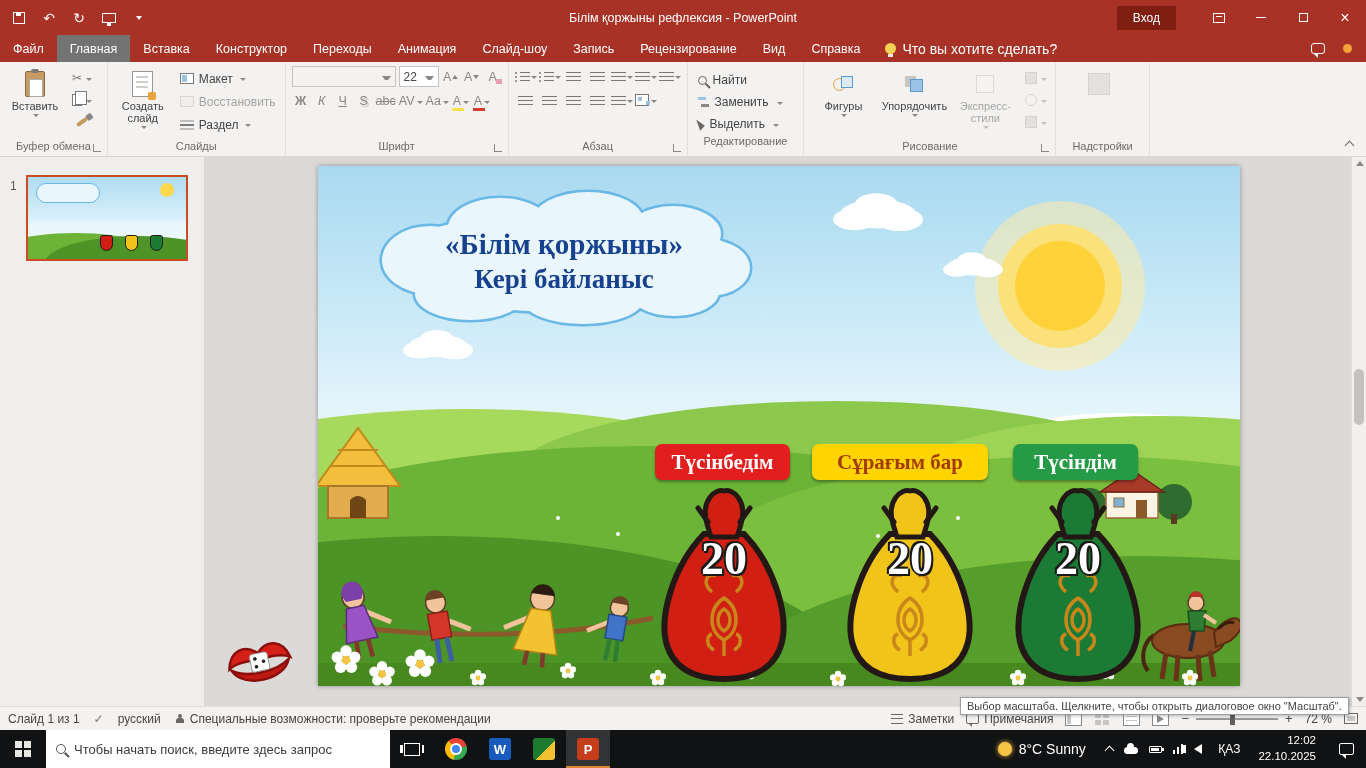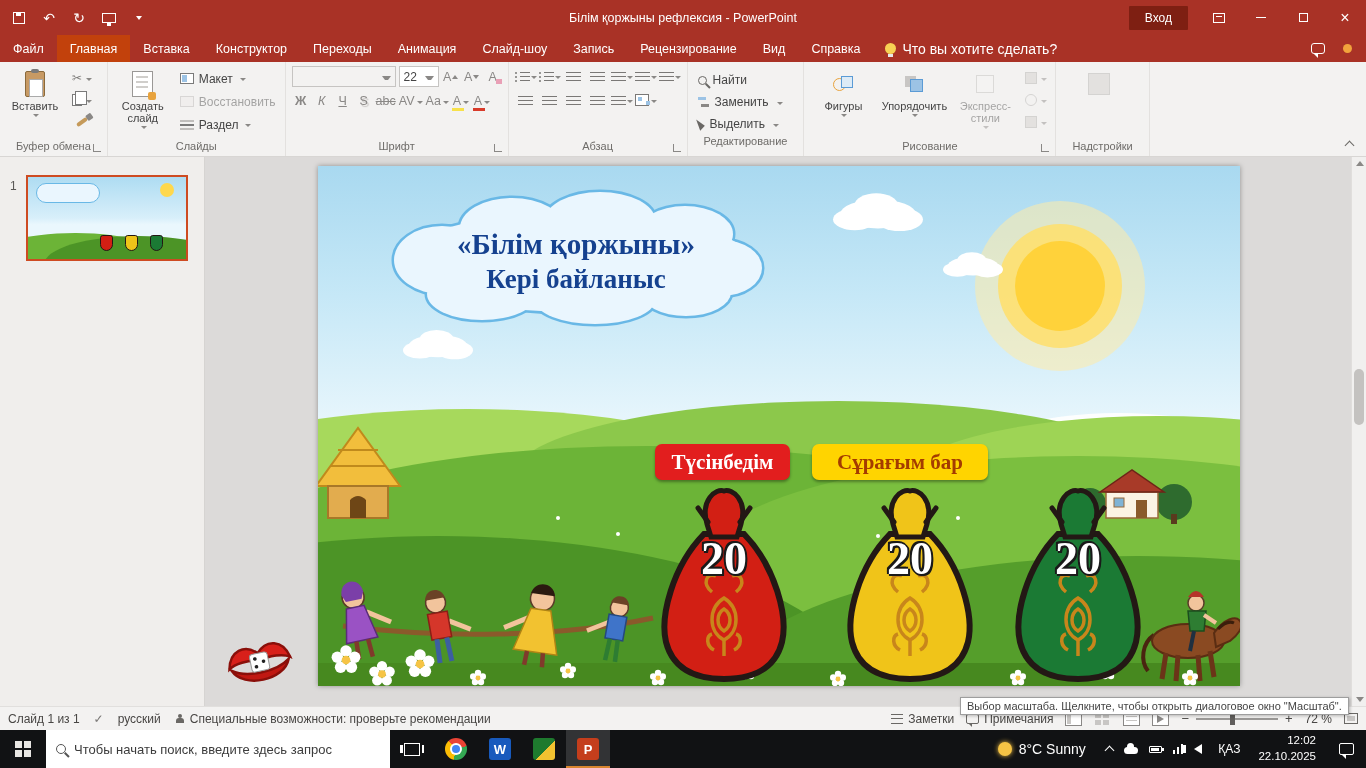--- a/index.html
+++ b/index.html
@@ -12,31 +12,31 @@
   .qat{display:flex;align-items:center;gap:12px;padding-left:10px}
   .qat-btn{display:flex;align-items:center;justify-content:center;width:18px;height:18px}
   .gly-w{color:#fff;font-size:14px;line-height:1}
   .ic-savew{width:12px;height:12px;border:1.5px solid #fff;position:relative}
   .ic-savew::before{content:"";position:absolute;left:2px;top:0;width:5px;height:3px;background:#fff}
   .ic-mon{width:14px;height:10px;border:1.5px solid #fff;position:relative}
   .ic-mon::after{content:"";position:absolute;left:4px;bottom:-4px;width:4px;height:2.5px;background:#fff}
   .car-w{width:0;height:0;border-left:3.5px solid transparent;border-right:3.5px solid transparent;border-top:4px solid #fff}
   .tb-title{position:absolute;left:50%;transform:translateX(-50%);font-size:12.5px;white-space:nowrap}
   .tb-right{margin-left:auto;display:flex;align-items:center;height:100%}
-  .signin{background:#7E1F12;padding:5px 16px;font-size:12px;margin-right:10px;border-radius:1px}
+  .signin{background:#7E1F12;padding:5px 16px;font-size:12px;margin-right:22px;border-radius:1px}
   .winbtn{width:42px;height:100%;display:flex;align-items:center;justify-content:center}
   .ic-ribopt{width:12px;height:10px;border:1.2px solid #fff;position:relative}
   .ic-ribopt::after{content:"";position:absolute;left:2px;top:2px;width:6px;height:1.5px;background:#fff}
   .bar-min{width:10px;height:1.5px;background:#fff}
   .box-max{width:9px;height:9px;border:1.2px solid #fff}
 
   
   .tabrow{height:27px;background:#A93226;display:flex;align-items:stretch;color:#fff}
   .tab{padding:0 13px;display:flex;align-items:center;font-size:12.5px;cursor:default}
-  .tab.active{background:#c2410c}
+  .tab.active{background:#737373}
   .tellme{display:flex;align-items:center;gap:6px;padding:0 12px;font-size:14px}
   .bulb{width:11px;height:11px;background:#F7D154;border-radius:50%;position:relative}
   .bulb::after{content:"";position:absolute;left:3px;bottom:-3px;width:5px;height:3px;background:#E8E8E8}
   .tab-extras{margin-left:auto;display:flex;align-items:center;gap:18px;padding-right:14px}
   .bubble{width:14px;height:11px;border:1.5px solid #fff;border-radius:3px;position:relative}
   .bubble::after{content:"";position:absolute;left:2px;bottom:-5px;border-left:4px solid transparent;border-top:4px solid #fff}
   .odot{width:9px;height:9px;background:#F2A33C;border-radius:50%}
 
   
   .ribbon{height:95px;background:#F3F2F1;border-bottom:1px solid #D8D6D4;display:flex;position:relative}
@@ -125,21 +125,21 @@
   .thumb{position:absolute;left:26px;top:18px;width:162px;height:86px;border:2px solid #CE4B22;background:linear-gradient(180deg,#AEDCF2 0%,#D8EFFA 50%,#EAF7FD 58%);overflow:hidden}
   .mini-hill1{position:absolute;left:-30%;bottom:-38%;width:120%;height:70%;background:#6CB437;border-radius:50%}
   .mini-hill2{position:absolute;right:-30%;bottom:-42%;width:120%;height:70%;background:#4C9426;border-radius:50%}
   .mini-cloud{position:absolute;left:8px;top:6px;width:64px;height:20px;background:#EAF6FE;border:1.5px solid #69B8E6;border-radius:10px}
   .mini-sun{position:absolute;right:12px;top:6px;width:14px;height:14px;border-radius:50%;background:#FFD84D}
   .mini-bag{position:absolute;bottom:8px;width:13px;height:16px;border-radius:3px 3px 7px 7px;border:1.5px solid #231815}
   
   .canvas{position:relative;flex:1;background:#DCDAD9;overflow:hidden}
   .slide{position:absolute;left:113px;top:9px;width:922px;height:520px;background:linear-gradient(180deg,#A9D9F0 0%,#C6E8F7 25%,#E8F6FC 50%,#F7FCFF 60%);box-shadow:0 0 5px rgba(0,0,0,.35)}
   .scene{position:absolute;inset:0;width:100%;height:100%}
-  .title-cloud{position:absolute;left:42px;top:22px;width:432px;height:146px}
+  .title-cloud{position:absolute;left:30px;top:22px;width:432px;height:146px}
   .title-cloud svg{position:absolute;inset:0;width:100%;height:100%}
   .tc-text{position:absolute;inset:14px 20px;display:flex;flex-direction:column;align-items:center;justify-content:center;gap:3px;font-family:"Liberation Serif",serif;font-weight:700;color:#15418F;text-align:center}
   .tc-l1{font-size:29px}.tc-l2{font-size:27px}
   .social{position:absolute;right:16px;top:10px;display:flex;flex-direction:column;gap:3px;font-family:"Liberation Serif",serif;font-weight:700;font-size:13px;color:#163F8E}
   .soc-row{display:flex;align-items:center;gap:5px}
   .ig-icon{width:14px;height:14px;border-radius:4px;background:radial-gradient(circle at 30% 75%,#FEDA75 0%,#D62976 55%,#962FBF 100%);position:relative}
   .ig-icon::after{content:"";position:absolute;inset:3px;border:1.5px solid #fff;border-radius:50%}
   .wa-icon{width:14px;height:14px;border-radius:50%;background:#2BB741;position:relative}
   .wa-icon::after{content:"";position:absolute;inset:3.5px;border:1.8px solid #fff;border-radius:50%;border-left-color:transparent;transform:rotate(-45deg)}
   .pill{position:absolute;top:278px;height:36px;display:flex;align-items:center;justify-content:center;font-family:"Liberation Serif",serif;font-weight:700;font-size:21px;border-radius:7px;box-shadow:0 2px 3px rgba(0,0,0,.35)}
@@ -680,20 +680,21 @@
           </svg>
           <div class="tc-text">
             <span class="tc-l1">«Білім қоржыны»</span>
             <span class="tc-l2">Кері байланыс</span>
           </div>
         </div>
 
 
         <div class="pill pill-red">Түсінбедім</div>
         <div class="pill pill-yellow">Сұрағым бар</div>
+        <div class="pill pill-green">Түсіндім</div>
 
         <div class="bag bag-red">
           <svg viewBox="0 0 140 200">
             <path d="M50,52 C18,85 6,135 12,160 C20,192 50,197 70,197 C90,197 120,192 128,160 C134,135 122,85 90,52 Z" fill="#D21F14" stroke="#231815" stroke-width="6"></path>
             <path d="M53,42 C46,18 62,6 70,9 C78,6 94,18 87,42 L83,55 L57,55 Z" fill="#D21F14" stroke="#231815" stroke-width="5"></path>
             <path d="M54,40 L44,26 M86,40 L96,26" stroke="#231815" stroke-width="5" stroke-linecap="round"></path>
             <g stroke="#C8861B" stroke-width="3.5" fill="none">
               <path d="M70,116 C54,126 54,150 70,158 C86,150 86,126 70,116 Z"></path>
               <path d="M70,127 C62,132 62,144 70,149 C78,144 78,132 70,127 Z"></path>
               <path d="M70,158 L70,174 M60,168 C52,164 52,154 58,152 M80,168 C88,164 88,154 82,152"></path>

